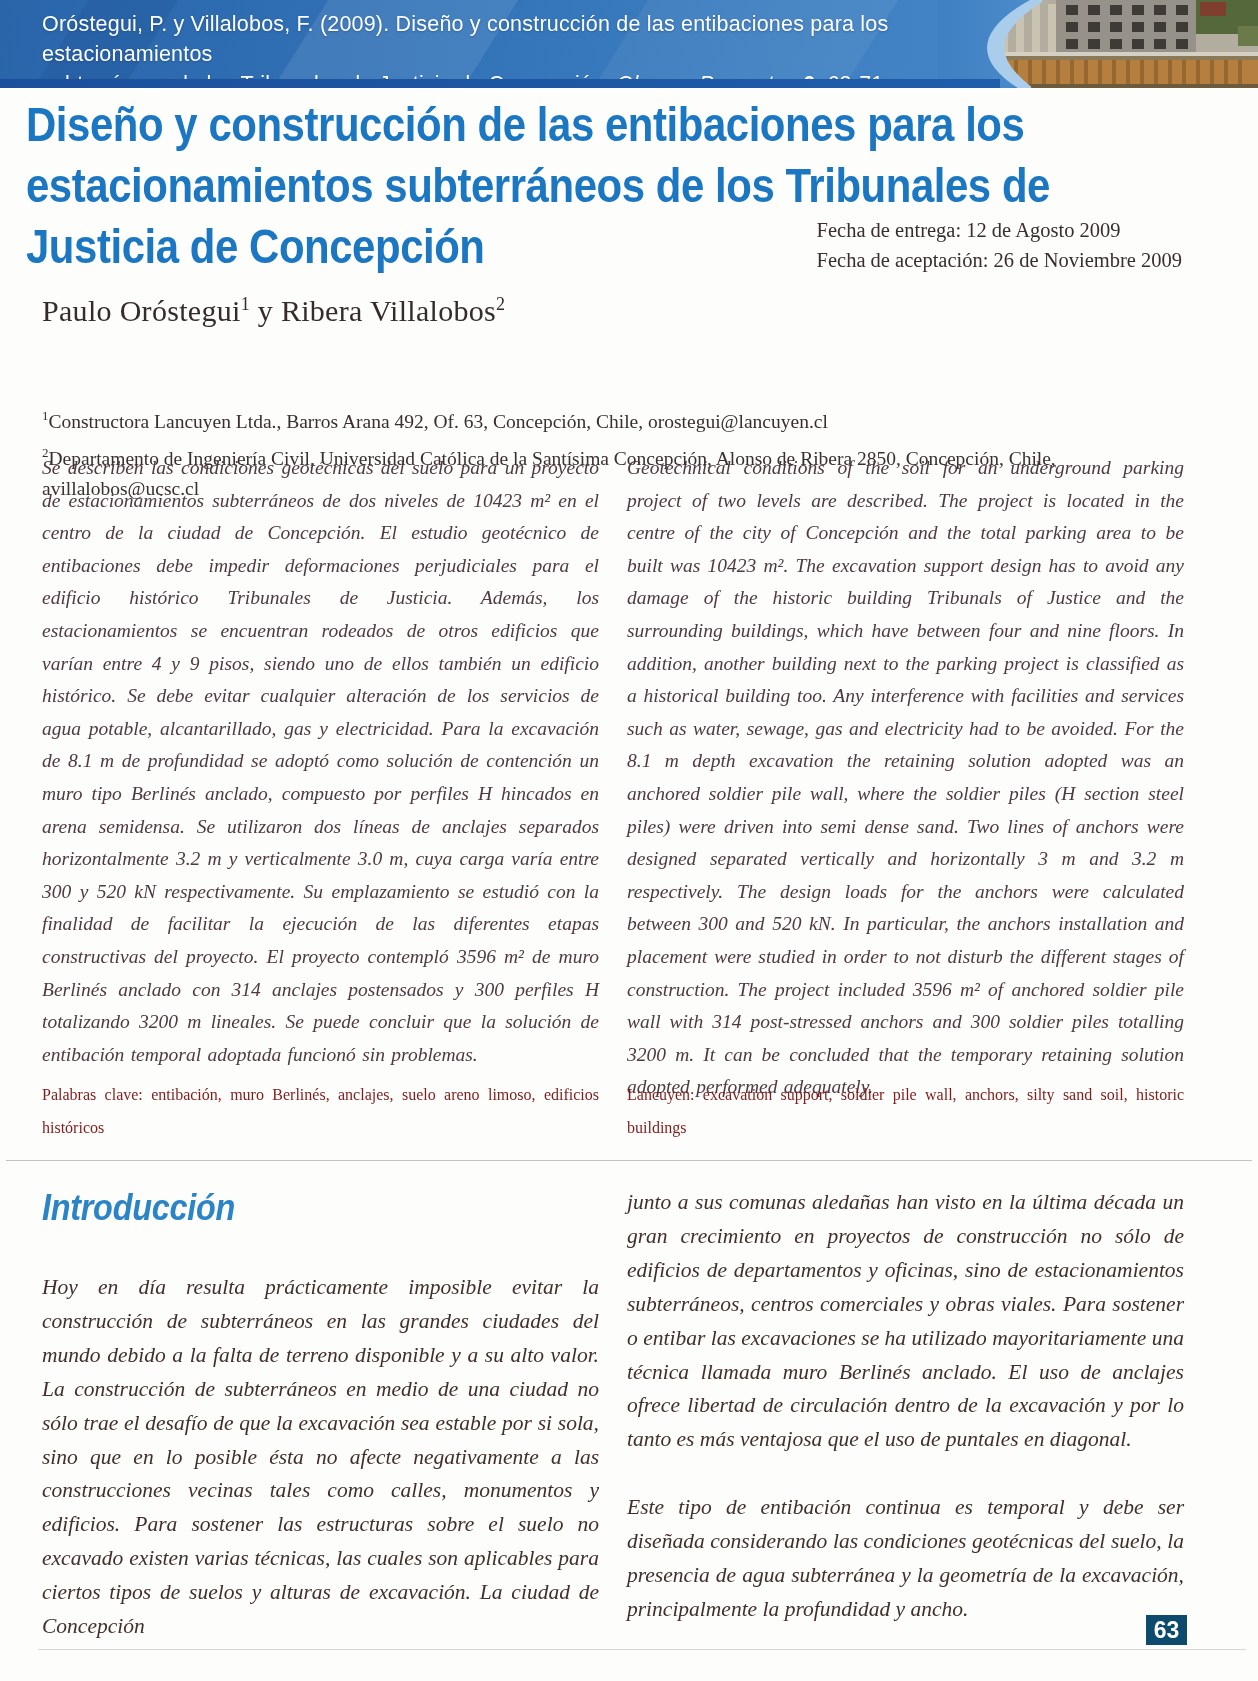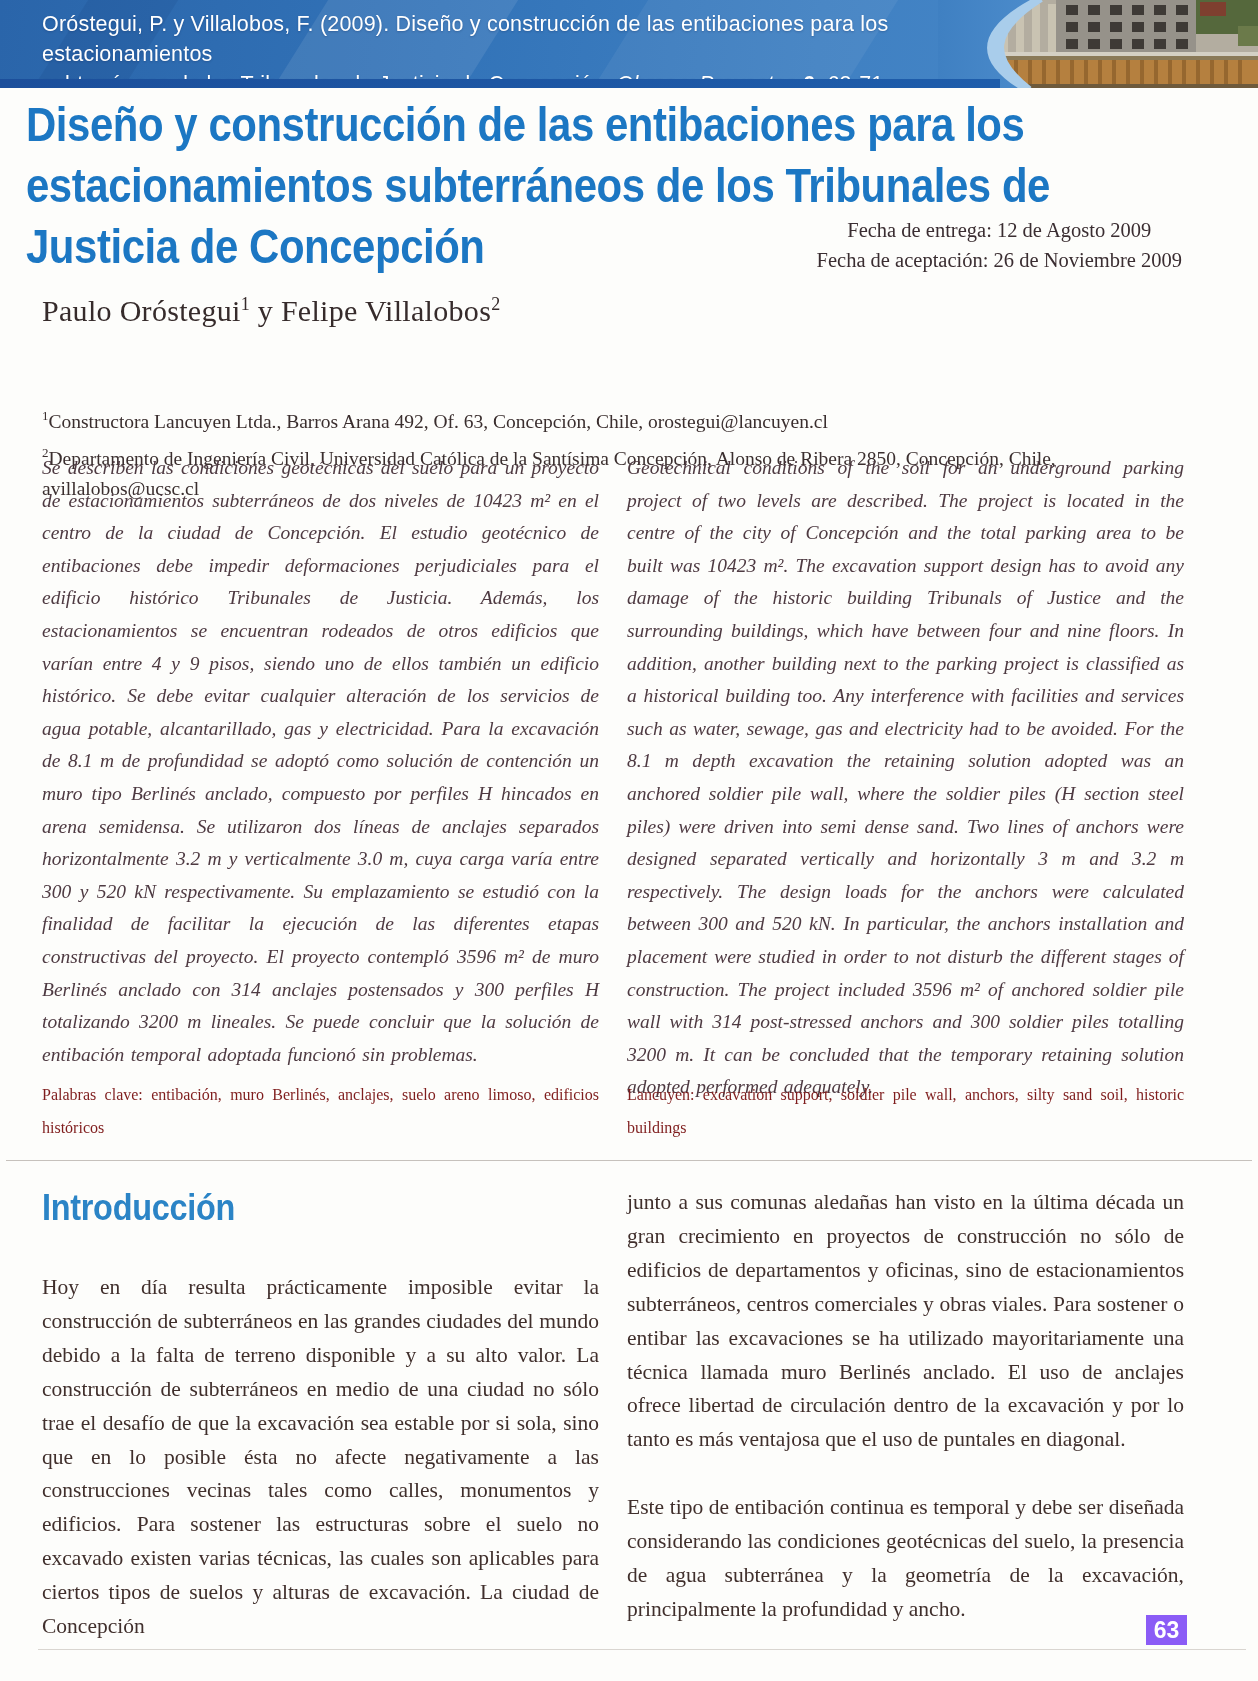--- a/index.html
+++ b/index.html
@@ -34,21 +34,21 @@
   }
 
   
   .title-block { position:absolute; top:94px; left:26px; width:1180px; color:#1c77c3; }
   .title-line {
     display:block; font-family:"Liberation Sans", sans-serif; font-weight:bold;
     font-size:49px; line-height:61px; letter-spacing:-0.5px; white-space:nowrap;
     transform:scaleX(0.855); transform-origin:0 50%;
   }
   .dates {
-    position:absolute; top:216px; right:76px; text-align:center;
+    position:absolute; top:216px; right:76px; text-align:left;
     font-size:20.5px; line-height:29.5px; color:#3a2d31;
   }
 
   
   .authors { position:absolute; top:294px; left:42px; font-size:30px; color:#362b2b; letter-spacing:0.3px; }
   .authors sup { font-size:18px; }
   .affiliations { position:absolute; top:352px; left:42px; width:1142px; font-size:19.5px; line-height:31px; color:#3a2e2e;margin-top:48px; }
   .affiliations sup { font-size:13px; }
 
   
@@ -58,35 +58,35 @@
   .abstract-row .col {
     font-style:italic; font-size:19.5px; line-height:32.6px; color:#4e3a42;
     word-spacing:1.5px;
   }
   .keywords-row { top:1058px; }
   .keywords-row .col { font-size:16px; line-height:33px; color:#7f1d1d;margin-top:20px; }
 
   .divider { position:absolute; top:1160px; left:6px; width:1246px; height:1px; background:#c6c1bc; }
 
   
-  .intro-row { top:1186px; }
+  .intro-row { top:1186px;font-style:italic; }
   .intro-heading {
     display:block; font-family:"Liberation Sans", sans-serif; font-weight:bold;
     font-size:36px; line-height:44px; color:#2b84c6; letter-spacing:-0.3px;
     transform:scaleX(0.9); transform-origin:0 50%; text-align:left;
     white-space:nowrap;
   }
   .intro-row .col p { font-size:21.5px; line-height:33.9px; color:#402f2c; }
   .intro-row .col-left p { margin-top:41px; }
   .intro-row .col-right p + p { margin-top:34px; }
 
   
   .page-badge {
     position:absolute; left:1146px; top:1615px; width:41px; height:30px;
-    background:#8b5cf6; color:#ffffff; font-family:"Liberation Sans", sans-serif;
+    background:#0c4a6e; color:#ffffff; font-family:"Liberation Sans", sans-serif;
     font-weight:bold; font-size:23px; line-height:30px; text-align:center;
   }
   .bottom-line { position:absolute; top:1649px; left:38px; width:1208px; height:1px; background:#d9d5d0; }
 </style>
 </head>
 <body>
 
 <div class="page">
 
   <header class="banner">
@@ -178,21 +178,21 @@
     <span class="title-line">Diseño y construcción de las entibaciones para los</span>
     <span class="title-line">estacionamientos subterráneos de los Tribunales de</span>
     <span class="title-line">Justicia de Concepción</span>
   </h1>
 
   <div class="dates">
     <div>Fecha de entrega: 12 de Agosto 2009</div>
     <div>Fecha de aceptación: 26 de Noviembre 2009</div>
   </div>
 
-  <div class="authors"><span>Paulo Oróstegui</span><sup>1</sup><span> y </span><span>Felipe Villalobos</span><sup>2</sup></div>
+  <div class="authors"><span>Paulo Oróstegui</span><sup>1</sup><span> y </span><span>Ribera Villalobos</span><sup>2</sup></div>
 
   <div class="affiliations">
     <p><sup>1</sup><span>Constructora Lancuyen Ltda., Barros Arana 492, Of. 63, Concepción, Chile, orostegui@lancuyen.cl</span></p>
     <p><sup>2</sup><span>Departamento de Ingeniería Civil, Universidad Católica de la Santísima Concepción, Alonso de Ribera 2850, Concepción, Chile, avillalobos@ucsc.cl</span></p>
   </div>
 
   <div class="cols abstract-row">
     <div class="col">Se describen las condiciones geotécnicas del suelo para un proyecto de estacionamientos subterráneos de dos niveles de 10423 m² en el centro de la ciudad de Concepción. El estudio geotécnico de entibaciones debe impedir deformaciones perjudiciales para el edificio histórico Tribunales de Justicia. Además, los estacionamientos se encuentran rodeados de otros edificios que varían entre 4 y 9 pisos, siendo uno de ellos también un edificio histórico. Se debe evitar cualquier alteración de los servicios de agua potable, alcantarillado, gas y electricidad. Para la excavación de 8.1 m de profundidad se adoptó como solución de contención un muro tipo Berlinés anclado, compuesto por perfiles H hincados en arena semidensa. Se utilizaron dos líneas de anclajes separados horizontalmente 3.2 m y verticalmente 3.0 m, cuya carga varía entre 300 y 520 kN respectivamente. Su emplazamiento se estudió con la finalidad de facilitar la ejecución de las diferentes etapas constructivas del proyecto. El proyecto contempló 3596 m² de muro Berlinés anclado con 314 anclajes postensados y 300 perfiles H totalizando 3200 m lineales. Se puede concluir que la solución de entibación temporal adoptada funcionó sin problemas.</div>
     <div class="col">Geotechnical conditions of the soil for an underground parking project of two levels are described. The project is located in the centre of the city of Concepción and the total parking area to be built was 10423 m². The excavation support design has to avoid any damage of the historic building Tribunals of Justice and the surrounding buildings, which have between four and nine floors. In addition, another building next to the parking project is classified as a historical building too. Any interference with facilities and services such as water, sewage, gas and electricity had to be avoided. For the 8.1 m depth excavation the retaining solution adopted was an anchored soldier pile wall, where the soldier piles (H section steel piles) were driven into semi dense sand. Two lines of anchors were designed separated vertically and horizontally 3 m and 3.2 m respectively. The design loads for the anchors were calculated between 300 and 520 kN. In particular, the anchors installation and placement were studied in order to not disturb the different stages of construction. The project included 3596 m² of anchored soldier pile wall with 314 post-stressed anchors and 300 soldier piles totalling 3200 m. It can be concluded that the temporary retaining solution adopted performed adequately.</div>
   </div>

